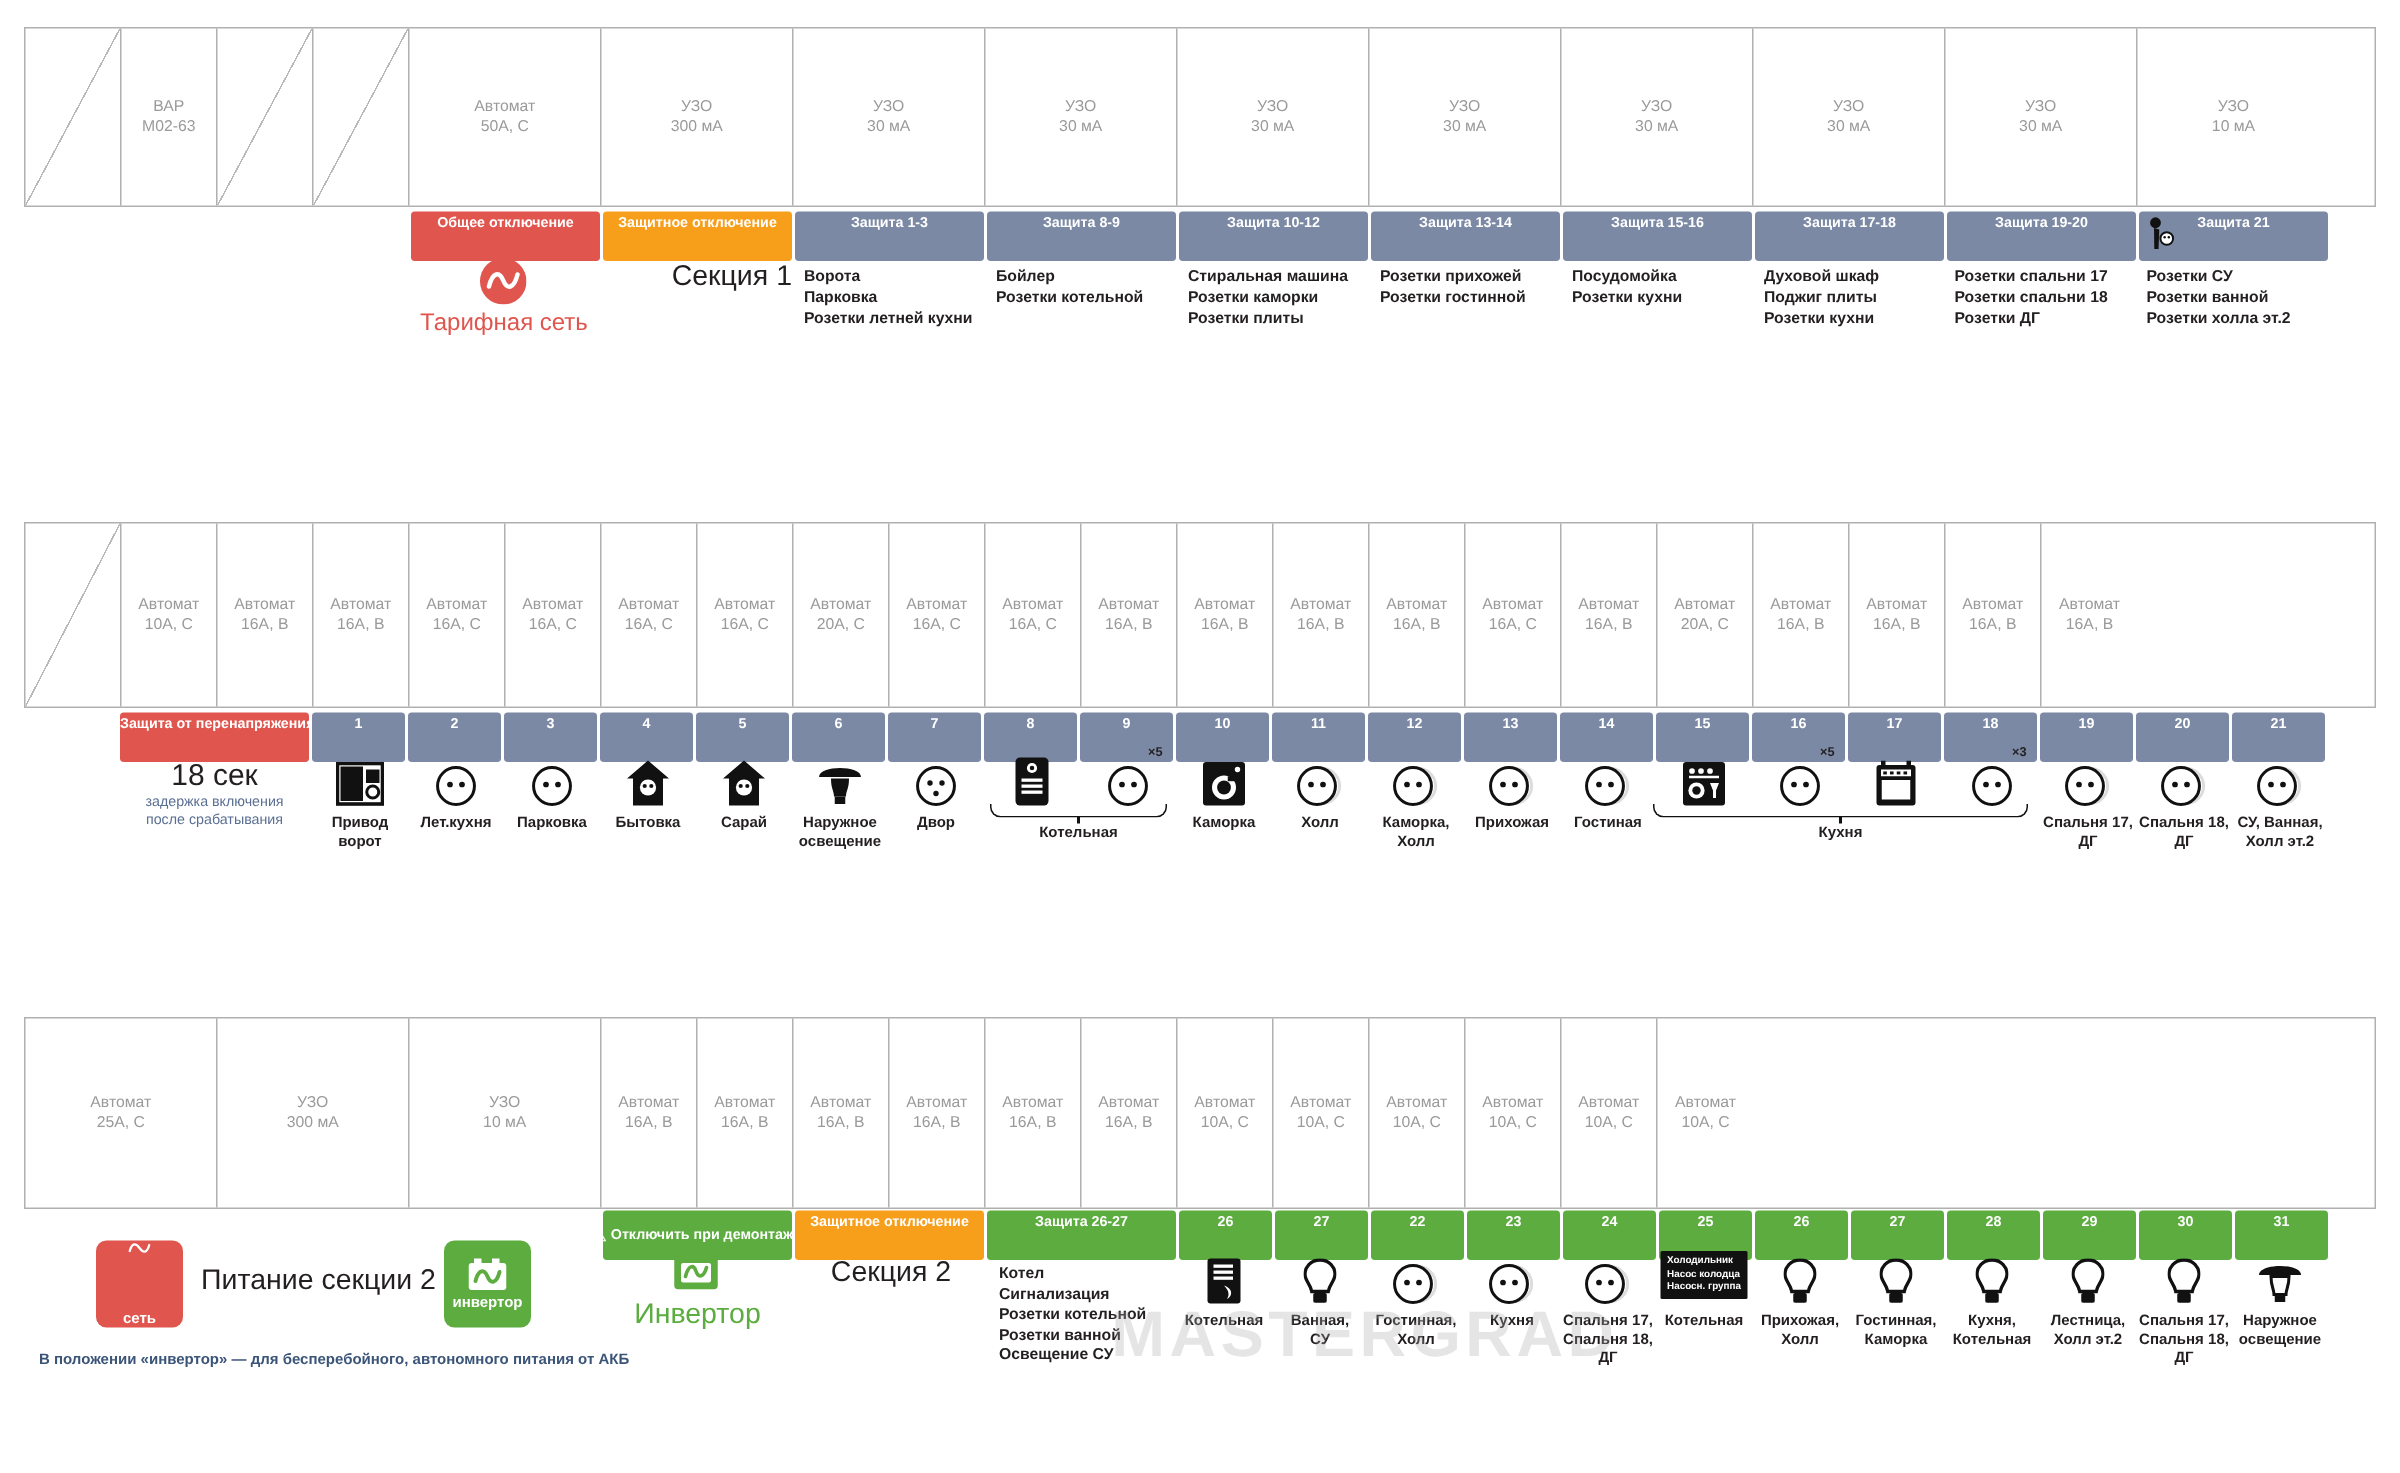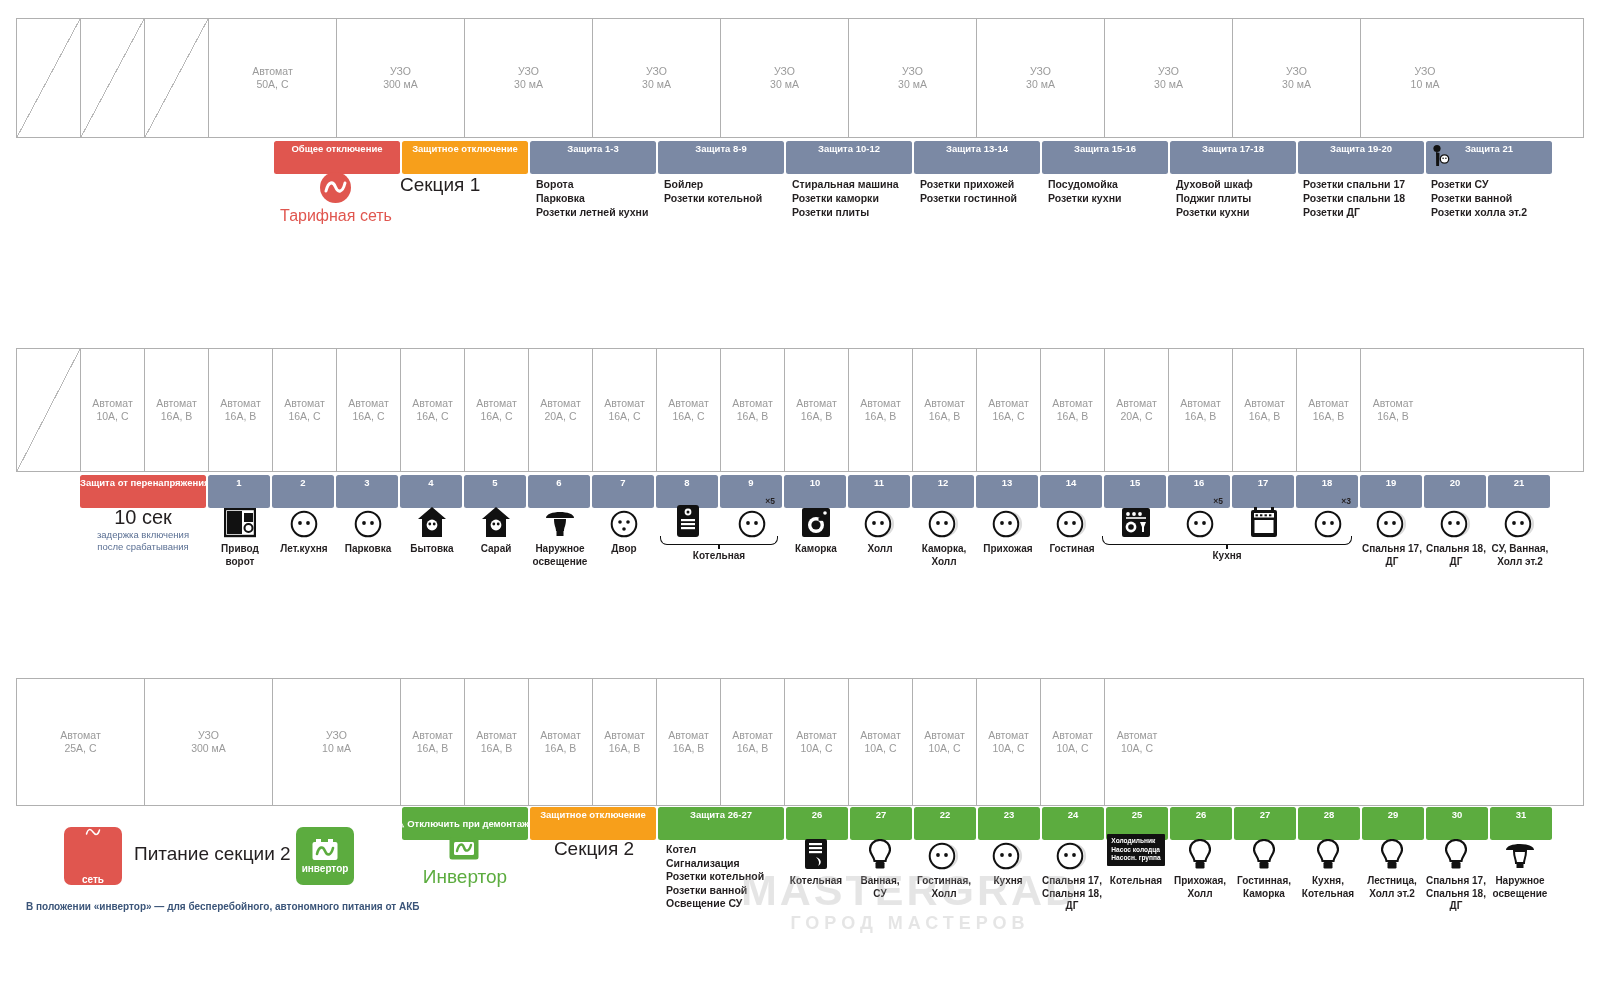--- a/index.html
+++ b/index.html
@@ -94,20 +94,24 @@
   
   .cursor { position:absolute; left:1431px; top:144px; width:22px; height:26px; }
 
   svg { display:block; }
 </style>
 </head>
 <body>
 
 <div class="rail" style="left:16px; top:18px; width:1568px; height:120px;">
   <div class="mod blank" style="width:64px;"></div>
+  <div class="mod" style="width:64px;">
+    <span class="ml">ВАР
+М02-63</span>
+  </div>
   <div class="mod blank" style="width:64px;"></div>
   <div class="mod blank" style="width:64px;"></div>
   <div class="mod" style="width:128px;">
     <span class="ml">Автомат
 50А, С</span>
   </div>
   <div class="mod" style="width:128px;">
     <span class="ml">УЗО
 300 мА</span>
   </div>
@@ -158,21 +162,21 @@
   <div class="badge slate" style="width:126px;">Защита 21</div>
 </div>
 
 <svg class="board" style="left:320px; top:172px;" width="31" height="31" viewBox="0 0 31 31">
   <circle cx="15.5" cy="15.5" r="15.5" fill="#e0564f"></circle>
   <path d="M6 19 C8.5 9, 13 9, 15.5 15 C18 21, 22.5 21, 25 11" stroke="#fff" stroke-width="3" fill="none" stroke-linecap="round"></path>
 </svg>
 <div class="tariff-lbl" style="left:280px; top:206px; width:112px;">Тарифная
 сеть</div>
 
-<div class="sect-title" style="left:400px; top:174px; width:128px; text-align:left;">Секция 1</div>
+<div class="sect-title" style="left:400px; top:174px; width:128px; text-align:right;">Секция 1</div>
 
 <div class="desc" style="left:536px;  top:177px; width:128px;">Ворота
 Парковка
 Розетки летней кухни</div>
 <div class="desc" style="left:664px;  top:177px; width:128px;">Бойлер
 Розетки котельной</div>
 <div class="desc" style="left:792px;  top:177px; width:130px;">Стиральная машина
 Розетки каморки
 Розетки плиты</div>
 <div class="desc" style="left:920px;  top:177px; width:130px;">Розетки прихожей
@@ -304,21 +308,21 @@
   <div class="badge slate" style="width:62px;">15</div>
   <div class="badge slate" style="width:62px;">16</div>
   <div class="badge slate" style="width:62px;">17</div>
   <div class="badge slate" style="width:62px;">18</div>
   <div class="badge slate" style="width:62px;">19</div>
   <div class="badge slate" style="width:62px;">20</div>
   <div class="badge slate" style="width:62px;">21</div>
 </div>
 
 <div class="tensec" style="left:80px; top:505px; width:126px;">
-  <div class="n">10 сек</div>
+  <div class="n">18 сек</div>
   <div class="s" style="white-space:pre-line;">задержка включения
 после срабатывания</div>
 </div>
 
 <div class="cells" style="left:208px; top:498px;">
 
   <div class="cell" style="width:64px;">
     <div class="ic">
       <svg width="32" height="30" viewBox="0 0 32 30">
         <rect x="1" y="1" width="30" height="27" fill="none" stroke="#111" stroke-width="2.4"></rect>
@@ -839,14 +843,13 @@
     </div>
     <div class="cap">Наружное
 освещение</div>
   </div>
 </div>
 
 <div class="note" style="left:26px; top:900px; width:430px;">В положении «инвертор» — для бесперебойного, автономного питания от АКБ</div>
 
 <div class="wm">
   <div class="l1">MASTERGRAD</div>
-  <div class="l2">ГОРОД МАСТЕРОВ</div>
 </div>
 
 </body></html>

